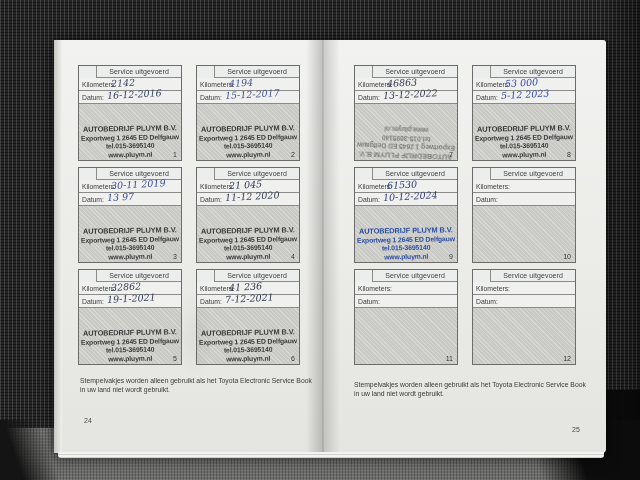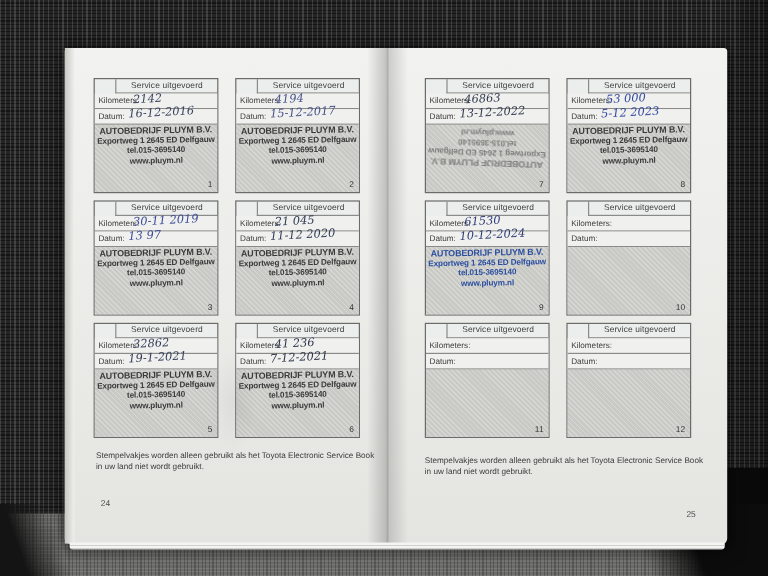--- a/index.html
+++ b/index.html
@@ -50,21 +50,21 @@
   .sbox-header-cell span{font-size:7px;color:#3c3c3c;letter-spacing:0.1px;}
   .sbox-row{position:relative;height:13px;flex:none;border-bottom:1px solid #8a8a88;
     display:flex;align-items:center;padding-left:3px;box-sizing:border-box;background:#f0f0ee;}
   .sbox-label{font-size:6.8px;color:#3c3c3c;}
   .hand{position:absolute;left:32px;top:0;font-family:"DejaVu Serif","Liberation Serif",serif;
     font-style:italic;font-size:9.5px;white-space:nowrap;transform:rotate(-3deg);transform-origin:left center;}
   .hand.datum{left:28px;top:-1px;}
   .sbox-stamp{position:relative;flex:1;
     background-color:#c9c9c5;
     background-image:repeating-linear-gradient(45deg, rgba(255,255,255,0.25) 0 1px, transparent 1px 3px);
-    display:flex;align-items:flex-start;justify-content:center;overflow:hidden;}
+    display:flex;align-items:flex-end;justify-content:center;overflow:hidden;}
   .stamp-text{text-align:center;font-weight:bold;color:#3b3b3b;line-height:1.3;
     font-size:6.8px;letter-spacing:-0.1px;transform:rotate(-1deg);}
   .stamp-text div:first-child{font-size:7.4px;}
   .stamp-text.stamp-blue{color:#2b4fa0;}
   .stamp-text.stamp-inverted{transform:rotate(182deg);opacity:0.55;filter:blur(0.3px);}
   .sbox-number{position:absolute;right:4px;bottom:2px;font-size:7px;color:#333;}
 
   .footer-note{position:absolute;width:236px;font-size:6.8px;line-height:1.35;color:#3a3a3a;}
   .page-left .footer-note{left:26px;top:336px;}
   .page-right .footer-note{left:32px;top:340px;}

